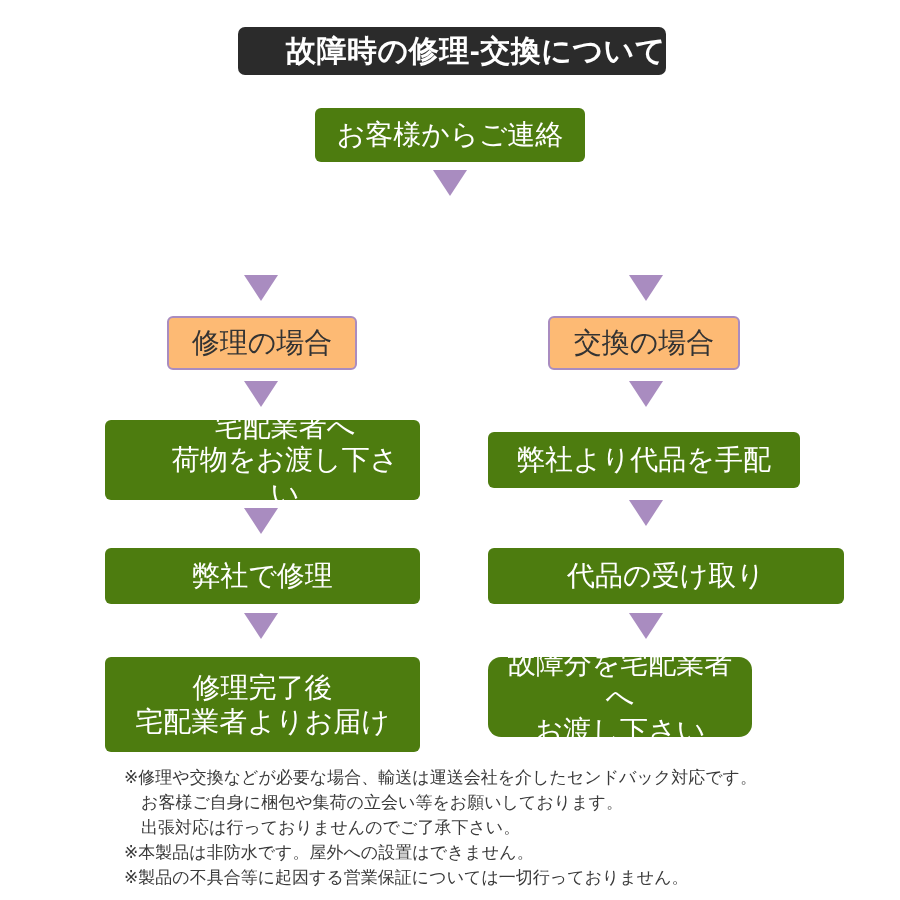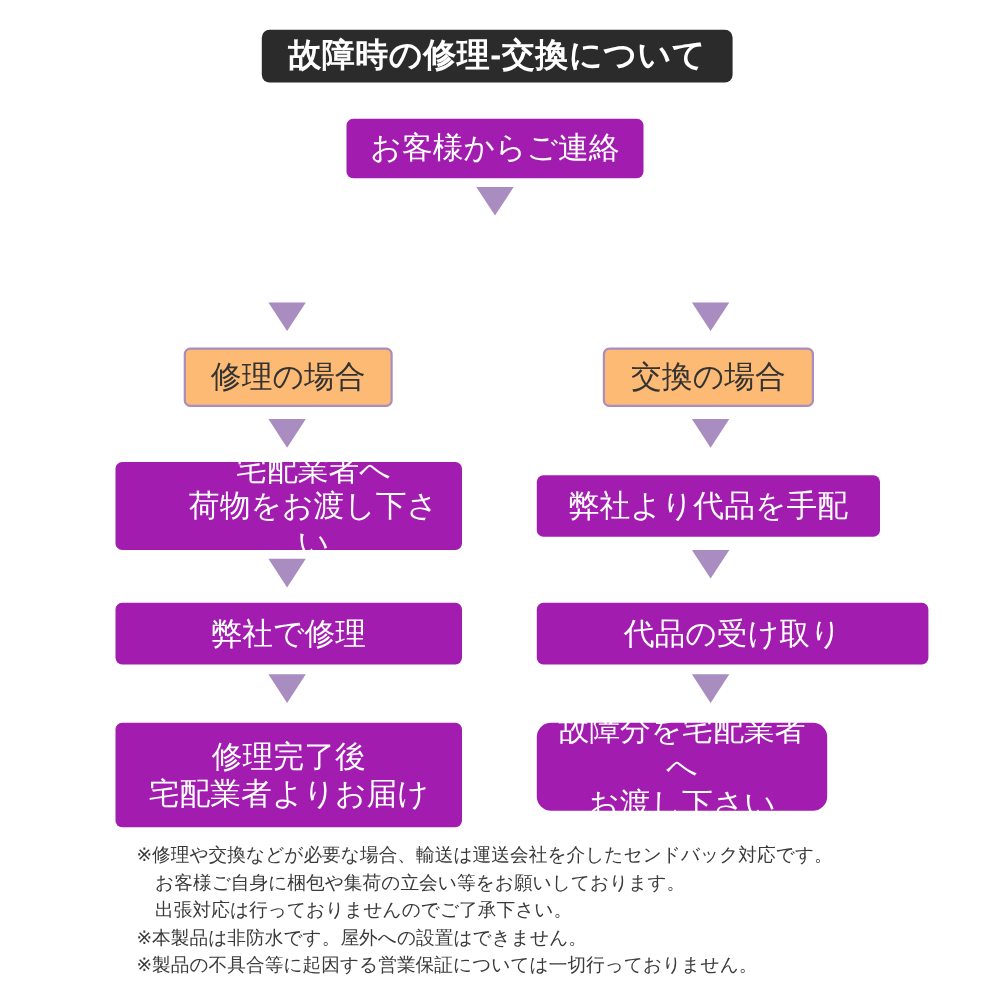--- a/index.html
+++ b/index.html
@@ -25,35 +25,35 @@
   .title-bar {
     position: absolute;
     left: 238px;
     top: 27px;
     width: 428px;
     height: 48px;
     background: #2b2b2b;
     border-radius: 7px;
     display: flex;
     align-items: center;
-    justify-content: center;
+    justify-content: flex-end;
   }
   .title-bar .title-text {
     color: #ffffff;
     font-size: 30px;
     font-weight: 700;
     letter-spacing: 0.5px;
     line-height: 1;
     white-space: nowrap;
   }
 
   
   .box {
     position: absolute;
-    background: #a21caf;
+    background: #4d7c0f;
     border-radius: 6px;
     display: flex;
     align-items: center;
     justify-content: center;
     box-sizing: border-box;
   }
   .box .box-text {
     color: #ffffff;
     font-size: 28px;
     line-height: 1.18;

